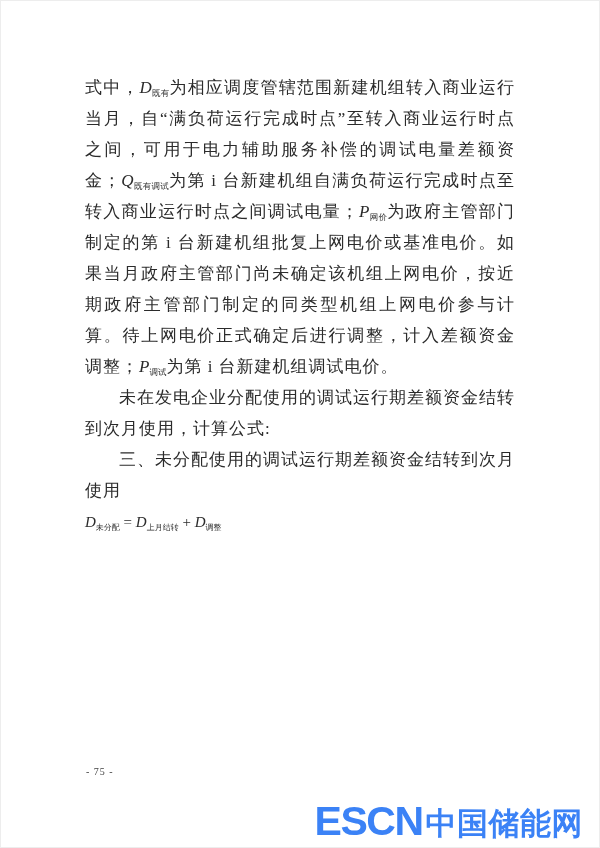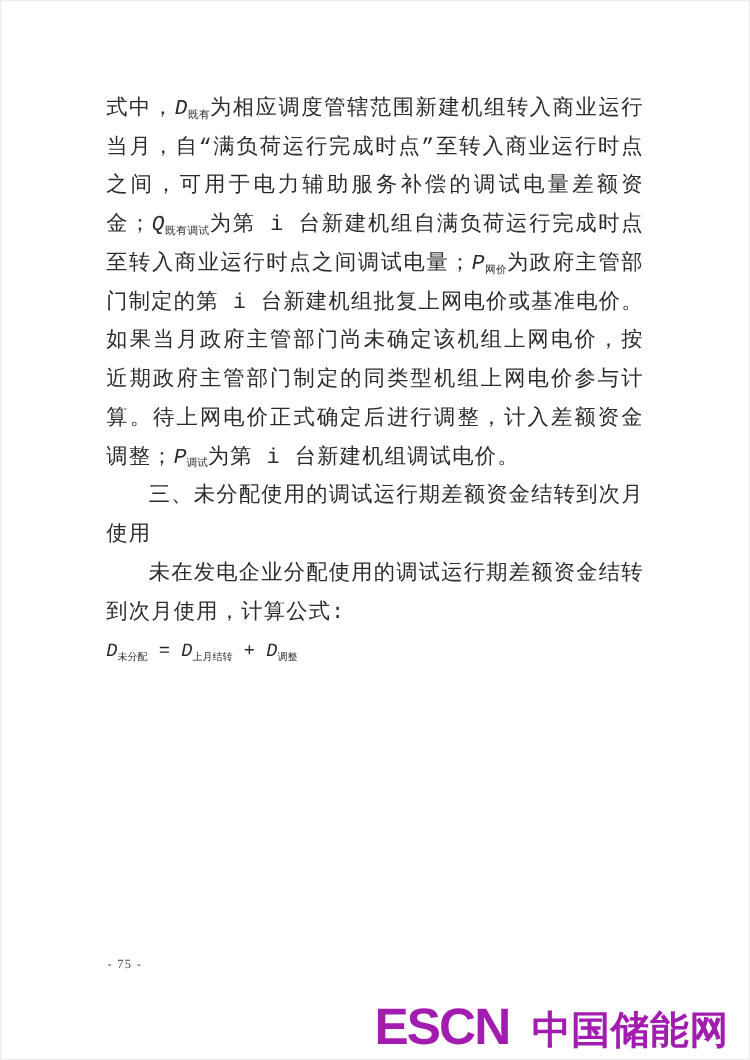--- a/index.html
+++ b/index.html
@@ -13,21 +13,21 @@
     overflow:hidden;
   }
   .content{
     position:absolute;
     left:85px;top:72px;width:430px;
     font-size:17px;
     line-height:31px;
     letter-spacing:1px;
     text-align:justify;
   }
-  .content p{margin:0;font-family:Liberation Mono, monospace;}
+  .content p{margin:0;}
   .indent{text-indent:2em;}
   .mvar{
     font-style:italic;
     letter-spacing:0;
     white-space:nowrap;
   }
   .mvar sub{
     font-size:8.5px;
     font-style:normal;
     letter-spacing:0;
@@ -60,40 +60,40 @@
     white-space:nowrap;
   }
   .logo-en{
     font-size:41px;
     line-height:0.82;
     letter-spacing:-1.5px;
   }
   .logo-cn{
     font-size:31px;
     line-height:0.92;
-    margin-left:18px;
+    margin-left:3px;
     letter-spacing:0.5px;
   }
 </style>
 </head>
 <body>
 
 <div class="page">
 
   <div class="content">
     <p>式中，<span class="mvar">D<sub>既有</sub></span>为相应调度管辖范围新建机组转入商业运行当月，自“满负荷运行完成时点”至转入商业运行时点之间，可用于电力辅助服务补偿的调试电量差额资金；<span class="mvar">Q<sub>既有调试</sub></span>为第 i 台新建机组自满负荷运行完成时点至转入商业运行时点之间调试电量；<span class="mvar">P<sub>网价</sub></span>为政府主管部门制定的第 i 台新建机组批复上网电价或基准电价。如果当月政府主管部门尚未确定该机组上网电价，按近期政府主管部门制定的同类型机组上网电价参与计算。待上网电价正式确定后进行调整，计入差额资金调整；<span class="mvar">P<sub>调试</sub></span>为第 i 台新建机组调试电价。</p>
 
+    <p class="indent">未在发电企业分配使用的调试运行期差额资金结转到次月使用，计算公式:</p>
+
     <p class="indent">三、未分配使用的调试运行期差额资金结转到次月使用</p>
-
-    <p class="indent">未在发电企业分配使用的调试运行期差额资金结转到次月使用，计算公式:</p>
 
     <p class="formula"><span class="mvar">D<sub>未分配</sub></span> = <span class="mvar">D<sub>上月结转</sub></span> + <span class="mvar">D<sub>调整</sub></span></p>
 
   </div>
 
   <div class="pageno">- 75 -</div>
 
-  <div class="logo" style="color: #a21caf;">
+  <div class="logo" style="color: #3b82f6;">
     <span class="logo-en">ESCN</span>
     <span class="logo-cn">中国储能网</span>
   </div>
 
 </div>
 
 </body></html>

